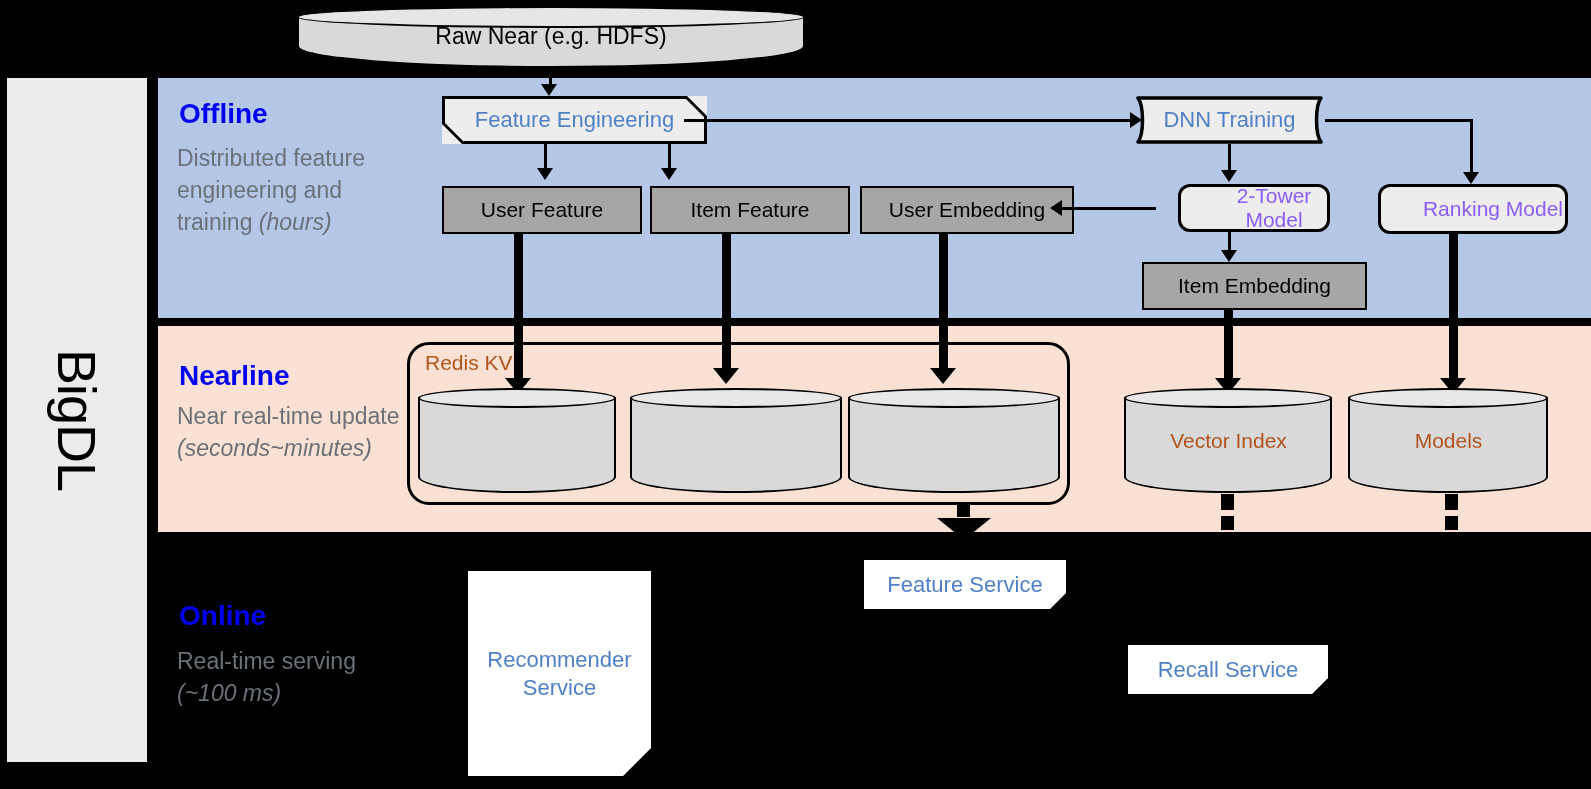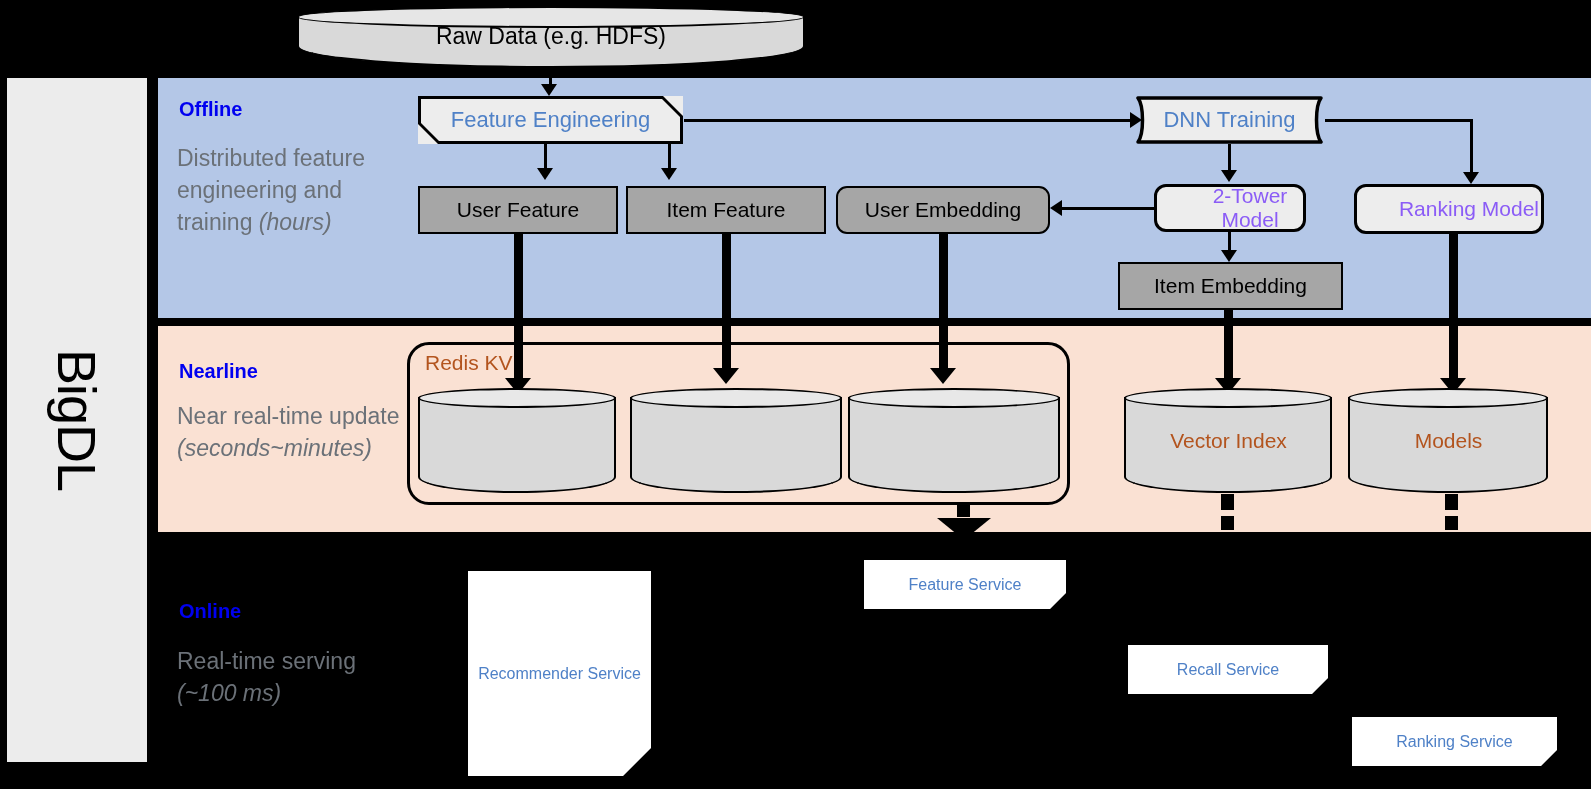--- a/index.html
+++ b/index.html
@@ -30,21 +30,21 @@
     transform: rotate(90deg);
     white-space: nowrap;
     font-size: 54px;
     color:#000;
     letter-spacing: -1px;
     font-family: "Liberation Sans", sans-serif;
   }
 
   
   .band-title {
-    position:absolute; color:#0000f0; font-size:20px; font-weight:600;
+    position:absolute; color:#0000f0; font-size:28px; font-weight:600;
     letter-spacing:0px;
   }
   .band-desc {
     position:absolute; color:#6b7178; font-size:23px; line-height:32px;
     width:225px;
   }
   .band-desc i { font-style: italic; }
 
   #offline-title  { left:179px; top:98px; }
   #offline-desc   { left:177px; top:142px; }
@@ -53,20 +53,21 @@
   #online-title   { left:179px; top:600px; }
   #online-desc    { left:177px; top:645px; }
   #online-desc, #online-title { }
 
   
   .node {
     position:absolute;
     display:flex; align-items:center; justify-content:center;
     text-align:center;
     line-height:1.15;
+    margin-left:24px;
   }
 
   
   .gray-box {
     background:#a6a6a6;
     border:2.5px solid #000;
     color:#000;
     font-size:21px;
   }
 
@@ -154,22 +155,22 @@
     position:absolute; left:425px; top:351px;
     font-size:21px; color:#b3541e;
   }
 
   
   .doc {
     position:absolute;
     background:#fff;
     color:#4f81c7;
     display:flex; align-items:center; justify-content:center;
-    text-align:left;
-    font-size:16px;
+    text-align:center;
+    font-size:22px;
     line-height:1.25;
     -webkit-clip-path: polygon(0 0, 100% 0, 100% calc(100% - 16px), calc(100% - 16px) 100%, 0 100%);
     clip-path: polygon(0 0, 100% 0, 100% calc(100% - 16px), calc(100% - 16px) 100%, 0 100%);
   }
   .doc .fold {
     position:absolute; right:0; bottom:0; width:16px; height:16px;
     background:#bfbfbf;
     -webkit-clip-path: polygon(100% 0, 0 100%, 100% 100%);
     clip-path: polygon(100% 0, 0 100%, 100% 100%);
   }
@@ -233,21 +234,21 @@
 
   <div class="band-title" id="nearline-title">Nearline</div>
   <div class="band-desc" id="nearline-desc"><span>Near real-time update </span><i>(seconds~minutes)</i></div>
 
   <div class="band-title" id="online-title">Online</div>
   <div class="band-desc" id="online-desc"><span>Real-time serving </span><i>(~100 ms)</i></div>
 
   <div id="rawdata">
     <div class="body"></div>
     <div class="top"></div>
-    <div class="lbl">Raw Data (e.g. HDFS)</div>
+    <div class="lbl">Raw Near (e.g. HDFS)</div>
   </div>
 
   <div class="ln vl" style="left:549px; top:68px; height:20px;"></div>
   <div class="arrowdown" style="left:541px; top:84px;"></div>
 
   <div class="node proc-cut" id="fe-box" style="left:418px; top:96px; width:265px; height:48px;">
     <div class="inner"></div>
     <div class="inner2"></div>
     <div class="txt">Feature Engineering</div>
   </div>
@@ -273,21 +274,21 @@
   <div class="ln hl" style="left:1325px; top:119px; width:148px;"></div>
   <div class="ln vl" style="left:1470px; top:119px; height:58px;"></div>
   <div class="arrowdown" style="left:1463px; top:172px;"></div>
 
   <div class="node gray-box" style="left:418px; top:186px; width:200px; height:48px;">
     <span>User Feature</span>
   </div>
   <div class="node gray-box" style="left:626px; top:186px; width:200px; height:48px;">
     <span>Item Feature</span>
   </div>
-  <div class="node gray-box" style="left:836px; top:186px; width:214px; height:48px;border-radius:11px;">
+  <div class="node gray-box" style="left:836px; top:186px; width:214px; height:48px;">
     <span>User Embedding</span>
   </div>
   <div class="node gray-box" style="left:1118px; top:262px; width:225px; height:48px;">
     <span>Item Embedding</span>
   </div>
 
   <div class="node proc-round green" style="left:1154px; top:184px; width:152px; height:48px;">
     <span>2-Tower Model</span>
   </div>
   <div class="node proc-round green" style="left:1354px; top:184px; width:190px; height:50px;">
@@ -359,18 +360,14 @@
     <span class="fold"></span>
   </div>
   <div class="doc" id="doc-feature">
     <span>Feature Service</span>
     <span class="fold"></span>
   </div>
   <div class="doc" id="doc-recall">
     <span>Recall Service</span>
     <span class="fold"></span>
   </div>
-  <div class="doc" id="doc-ranking">
-    <span>Ranking Service</span>
-    <span class="fold"></span>
-  </div>
 
 </div>
 
 </body></html>

